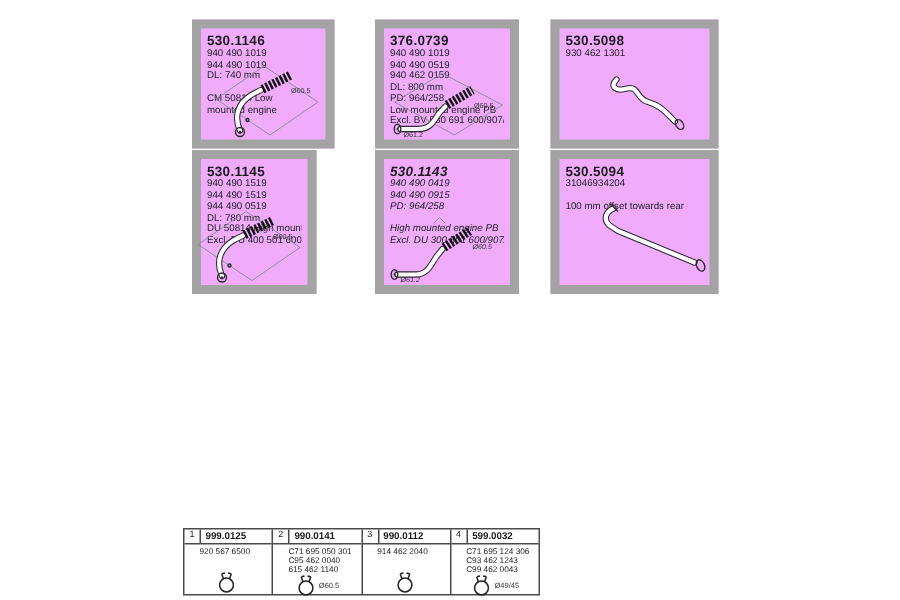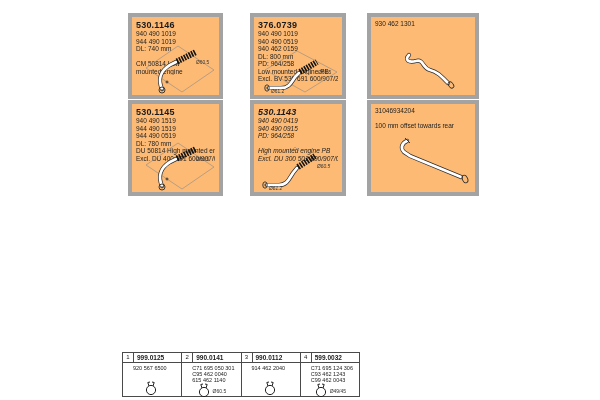--- a/index.html
+++ b/index.html
@@ -1,21 +1,21 @@
 <!DOCTYPE html>
 <html><head>
 <meta charset="utf-8">
 <style>
   html,body{margin:0;padding:0;}
   body{
     width:600px;height:400px;position:relative;background:#ffffff;
     font-family:"Liberation Sans", sans-serif;color:#1a1a1a;overflow:hidden;
   }
   .pbox{
-    position:absolute;border:4px solid #a3a3a3;background:#fdba74;
+    position:absolute;border:6px solid #a3a3a3;background:#f0abfc;
     padding:3px 4px;box-sizing:border-box;
   }
   .pnum{font-size:9px;font-weight:bold;letter-spacing:.2px;line-height:10px;}
   .plines{font-size:6.5px;line-height:7.5px;color:#222;}
   .plines .ln{white-space:nowrap;overflow:hidden;}
   .draw{position:absolute;}
   .tube-o{stroke:#2b2b2b;stroke-width:4.2;fill:none;stroke-linecap:round;}
   .tube-i{stroke:#ffffff;stroke-width:2.8;fill:none;stroke-linecap:round;}
   .flex{stroke:#111;stroke-width:6;stroke-dasharray:1.6 1.1;fill:none;}
   .frame{stroke:#8a8a8a;stroke-width:.6;fill:none;}
@@ -78,31 +78,32 @@
     <path class="tube-i" d="M18,38 L30,38 C38,38 40,33 44,27 L48,23"></path>
     <line class="flex" x1="49" y1="22" x2="66" y2="12"></line>
     <ellipse class="flange" cx="16" cy="38" rx="2.2" ry="3.2"></ellipse>
     <circle class="dot" cx="16" cy="38" r="0.7"></circle>
     <text class="dim" x="67" y="24">Ø60.5</text>
     <text class="dim" x="20" y="43">Ø61.2</text>
   </svg>
 </div>
 
 <div class="pbox" style="left:367px;top:13px;width:112px;height:86px;">
+  <div class="pnum">530.5098</div>
   <div class="plines">
       <div class="ln">930 462 1301</div>
     </div>
   <svg class="draw" style="left:24px;bottom:4px;" width="78" height="52" viewBox="0 0 78 52">
     <path class="tube-o" d="M14,16 C9,21 14,24 21,22 C29,20 27,29 35,31 C43,33 47,38 53,44"></path>
     <path class="tube-i" d="M14,16 C9,21 14,24 21,22 C29,20 27,29 35,31 C43,33 47,38 53,44"></path>
     <ellipse class="flange" cx="56" cy="46" rx="2.4" ry="3.6" transform="rotate(-35 56 46)"></ellipse>
   </svg>
 </div>
 
-<div class="pbox" style="left:128px;top:100px;width:95px;height:96px;">
+<div class="pbox" style="left:128px;top:100px;width:83px;height:96px;">
   <div class="pnum">530.1145</div>
   <div class="plines">
       <div class="ln">940 490 1519</div>
       <div class="ln">944 490 1519</div>
       <div class="ln">944 490 0519</div>
       <div class="ln">DL: 780 mm</div>
       <div class="ln">DU 50814 High mounted engine</div>
       <div class="ln">Excl. DU 400 501 600/907/088</div>
     </div>
   <svg class="draw" style="right:1px;bottom:1px;" width="88" height="50" viewBox="0 0 88 50">
@@ -133,20 +134,21 @@
     <line class="flex" x1="47" y1="24" x2="64" y2="13"></line>
     <ellipse class="flange" cx="14" cy="42" rx="2.2" ry="3.2"></ellipse>
     <circle class="dot" cx="14" cy="42" r="0.7"></circle>
     <path class="frame" d="M40,8 l4,-4 l4,4"></path>
     <text class="dim" x="66" y="25">Ø60.5</text>
     <text class="dim" x="18" y="47">Ø61.2</text>
   </svg>
 </div>
 
 <div class="pbox" style="left:367px;top:100px;width:112px;height:96px;">
+  <div class="pnum">530.5094</div>
   <div class="plines">
       <div class="ln">31046934204</div>
       <div class="ln">&nbsp;</div>
       <div class="ln">100 mm offset towards rear</div>
     </div>
   <svg class="draw" style="left:18px;bottom:3px;" width="96" height="60" viewBox="0 0 96 60">
     <path class="tube-o" d="M18,12 C13,14 11,19 15,23 L21,27 L72,48"></path>
     <path class="tube-i" d="M18,12 C13,14 11,19 15,23 L21,27 L72,48"></path>
     <ellipse class="flange" cx="76" cy="50" rx="2.6" ry="4" transform="rotate(-25 76 50)"></ellipse>
     <line class="flange" x1="16" y1="9" x2="21" y2="14"></line>

